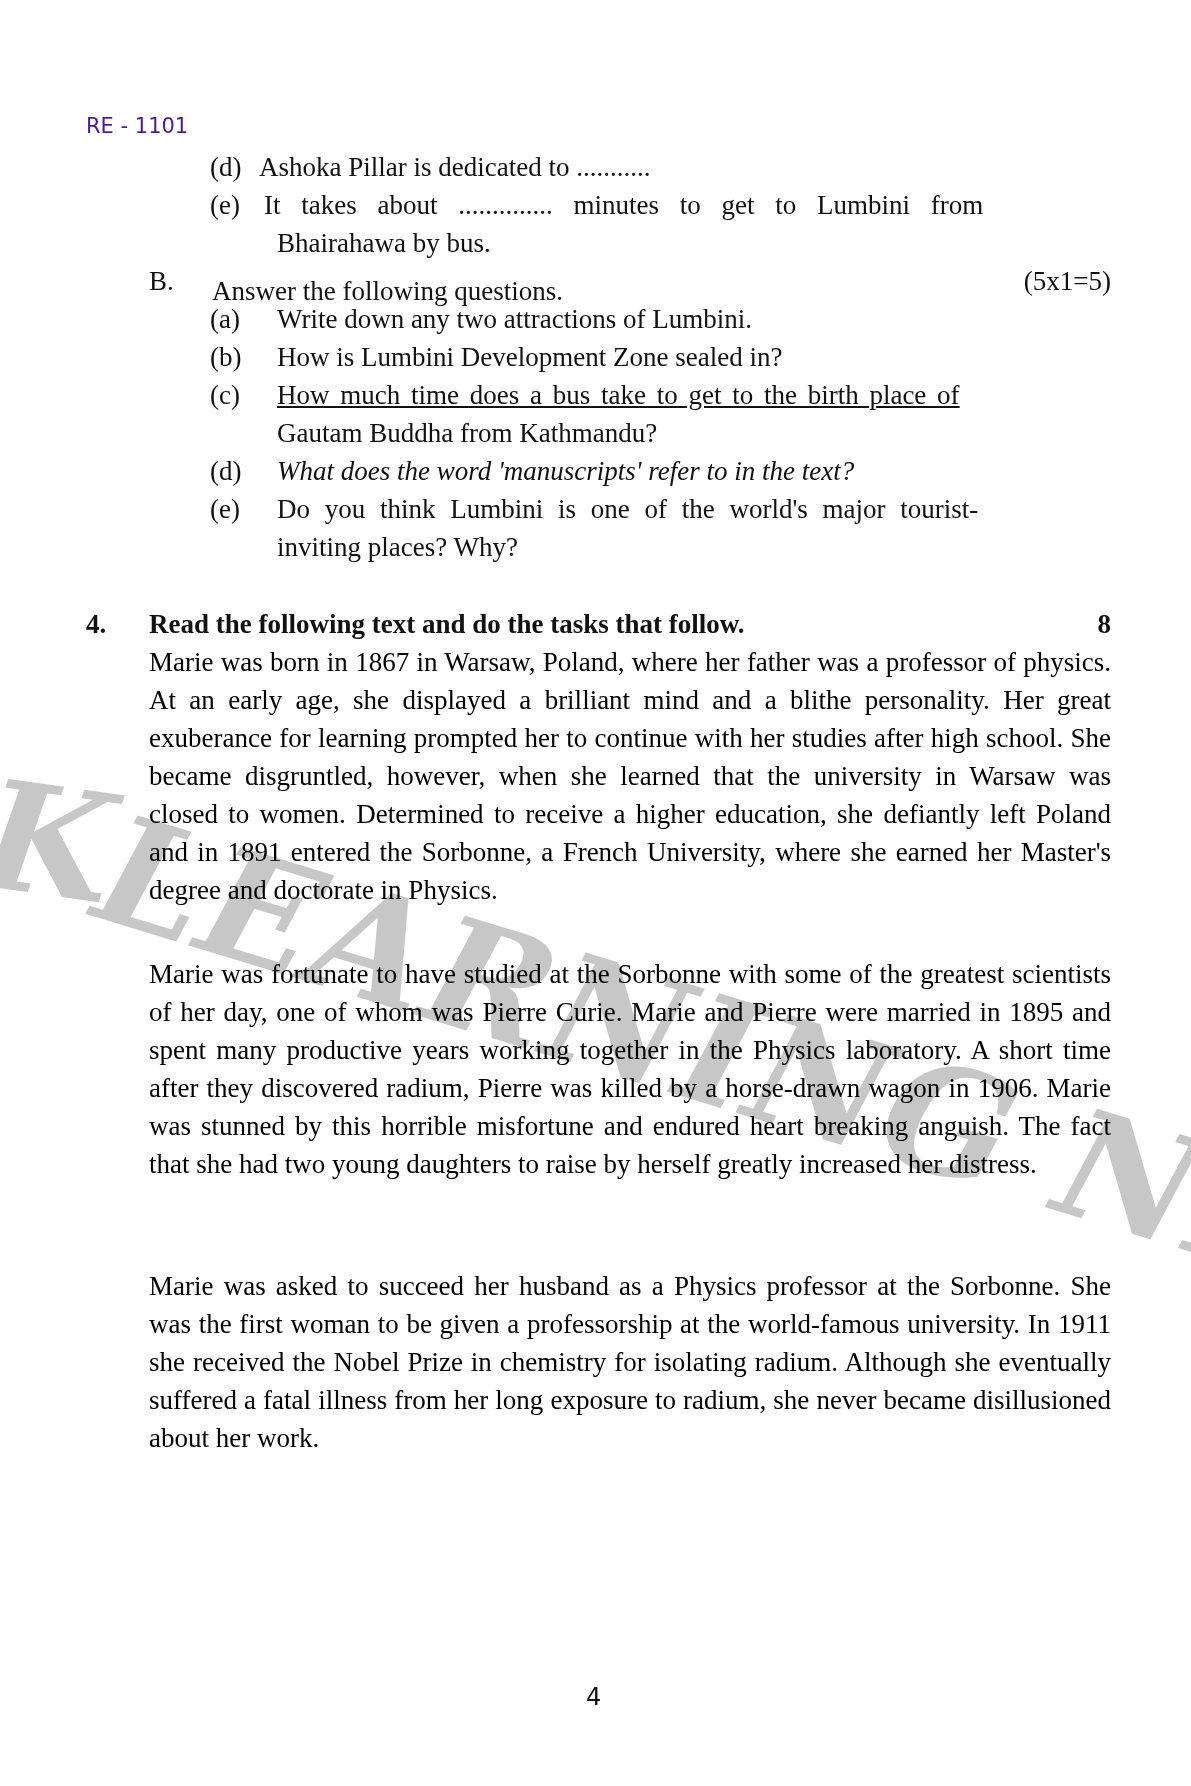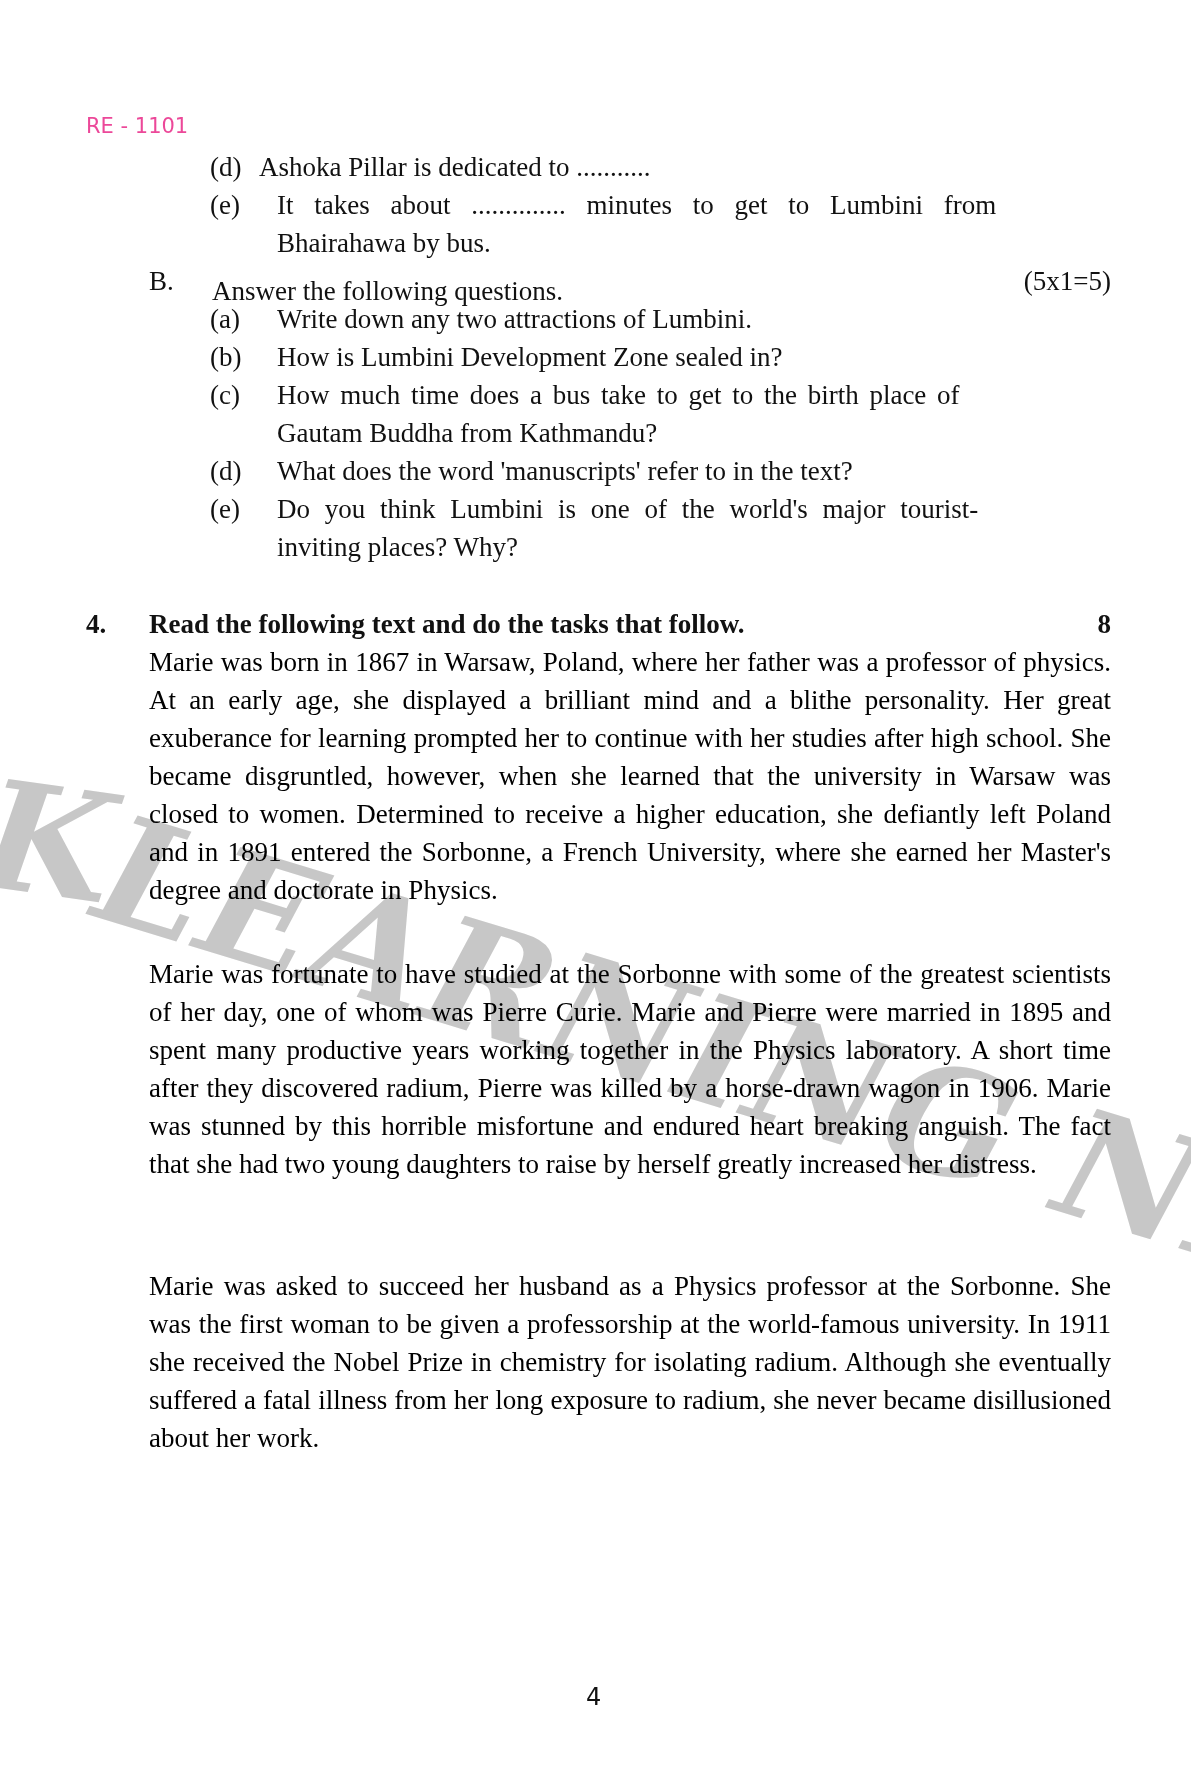--- a/index.html
+++ b/index.html
@@ -1,18 +1,18 @@
 <!DOCTYPE html>
 <html><head>
 <meta charset="utf-8">
 <style>
   html, body { margin: 0; padding: 0; background: #ffffff; }
   body { width: 1191px; height: 1786px; position: relative; overflow: hidden; }
   .page { position: absolute; left: 0; top: 0; width: 1191px; height: 1786px; }
-  .code { position: absolute; left: 86px; top: 114px; font-family: "DejaVu Sans", sans-serif; font-size: 21px; color: #ec4899; }
+  .code { position: absolute; left: 86px; top: 114px; font-family: "DejaVu Sans", sans-serif; font-size: 21px; color: #4c1d95; }
   .serif { font-family: "Liberation Serif", serif; font-size: 27px; color: #111; line-height: 38px; }
   .row { position: absolute; }
   .lbl { position: absolute; }
   .txt { position: absolute; text-align: justify; text-align-last: left; }
   .marks { position: absolute; right: 0; }
   .para { position: absolute; left: 149px; width: 962px; text-align: justify; font-family: "Liberation Serif", serif; font-size: 27px; line-height: 38px; color: #000000; margin: 0; }
   .bold { font-weight: bold; }
   .pagenum { position: absolute; left: 586px; top: 1683px; font-family: "DejaVu Sans", sans-serif; font-size: 24px; color: #111; }
   .wm { position: absolute; font-family: "DejaVu Serif", serif; font-weight: bold; font-style: italic; color: rgba(180,180,180,0.75); font-size: 150px; transform-origin: left top; white-space: nowrap; z-index: 0; pointer-events: none; }
   .content { position: absolute; left:0; top:0; width:100%; height:100%; z-index: 1; }
@@ -27,45 +27,45 @@
 
   <div class="content">
     <div class="code">RE - 1101</div>
 
     <div class="serif row" style="left:210px; top:148px; width:900px;">
       <span class="lbl" style="left:0;">(d)</span>
       <span class="lbl" style="left:49px;">Ashoka Pillar is dedicated to ...........</span>
     </div>
     <div class="serif row" style="left:210px; top:186px; width:900px;">
       <span class="lbl" style="left:0;">(e)</span>
-      <span class="txt" style="left:67px; width:834px; word-spacing:14px;">It takes about .............. minutes to get to Lumbini from</span>
+      <span class="txt" style="left:54px; width:834px; word-spacing:14px;">It takes about .............. minutes to get to Lumbini from</span>
       <span class="lbl" style="left:67px; top:38px;">Bhairahawa by bus.</span>
     </div>
 
     <div class="serif row" style="left:149px; top:262px; width:962px;">
       <span class="lbl" style="left:0;">B.</span>
       <span class="lbl" style="left:63px;margin-top:10px;">Answer the following questions.</span>
       <span class="marks">(5x1=5)</span>
     </div>
     <div class="serif row" style="left:210px; top:300px; width:900px;">
       <span class="lbl">(a)</span>
       <span class="lbl" style="left:67px;">Write down any two attractions of Lumbini.</span>
     </div>
     <div class="serif row" style="left:210px; top:338px; width:900px;">
       <span class="lbl">(b)</span>
       <span class="lbl" style="left:67px;">How is Lumbini Development Zone sealed in?</span>
     </div>
     <div class="serif row" style="left:210px; top:376px; width:900px;">
       <span class="lbl">(c)</span>
-      <span class="txt" style="left:67px; width:834px; word-spacing:4px;">How much time does a bus take to get to the birth place of</span>
+      <span class="txt" style="left:67px; width:834px; word-spacing:4px;text-decoration:underline;">How much time does a bus take to get to the birth place of</span>
       <span class="lbl" style="left:67px; top:38px;">Gautam Buddha from Kathmandu?</span>
     </div>
     <div class="serif row" style="left:210px; top:452px; width:900px;">
       <span class="lbl">(d)</span>
-      <span class="lbl" style="left:67px;">What does the word 'manuscripts' refer to in the text?</span>
+      <span class="lbl" style="left:67px;font-style:italic;">What does the word 'manuscripts' refer to in the text?</span>
     </div>
     <div class="serif row" style="left:210px; top:490px; width:900px;">
       <span class="lbl">(e)</span>
       <span class="txt" style="left:67px; width:834px; word-spacing:8px;">Do you think Lumbini is one of the world's major tourist-</span>
       <span class="lbl" style="left:67px; top:38px;text-align:center;">inviting places? Why?</span>
     </div>
 
     <div class="serif row bold" style="left:86px; top:605px; width:1025px;">
       <span class="lbl" style="left:0;">4.</span>
       <span class="lbl" style="left:63px;">Read the following text and do the tasks that follow.</span>

